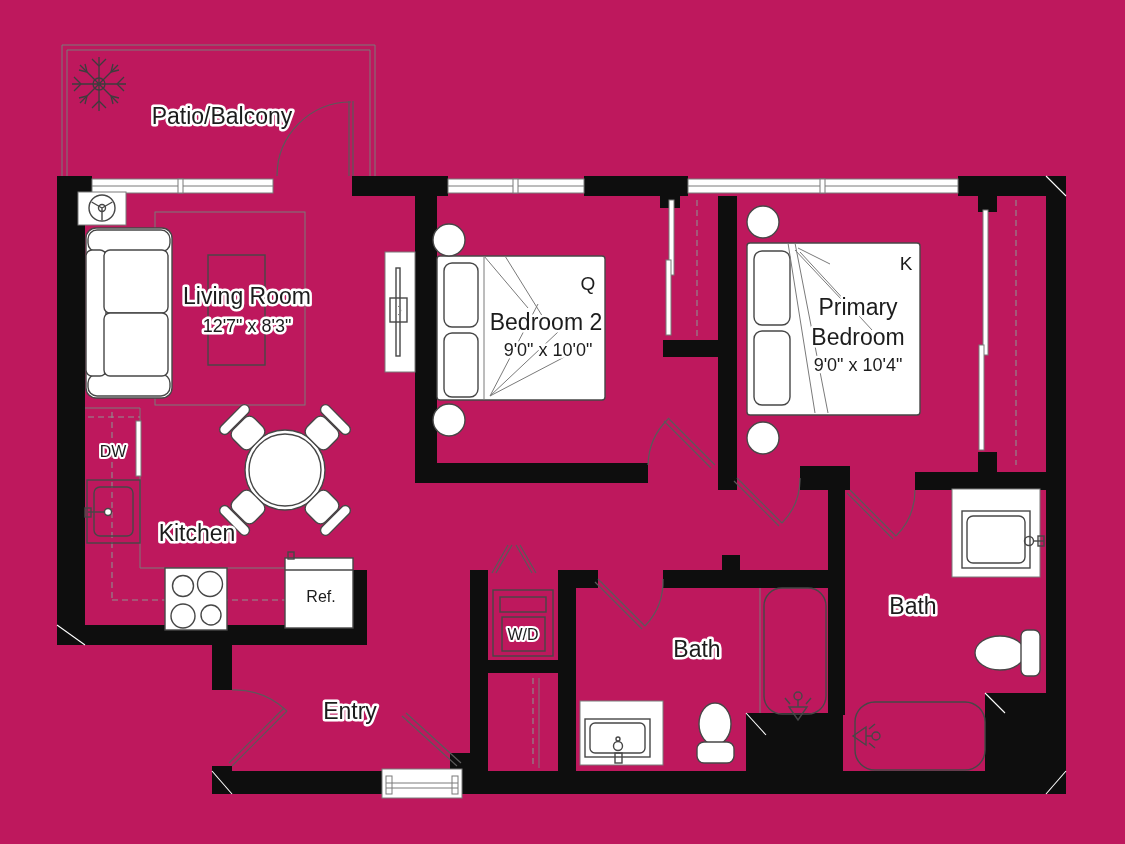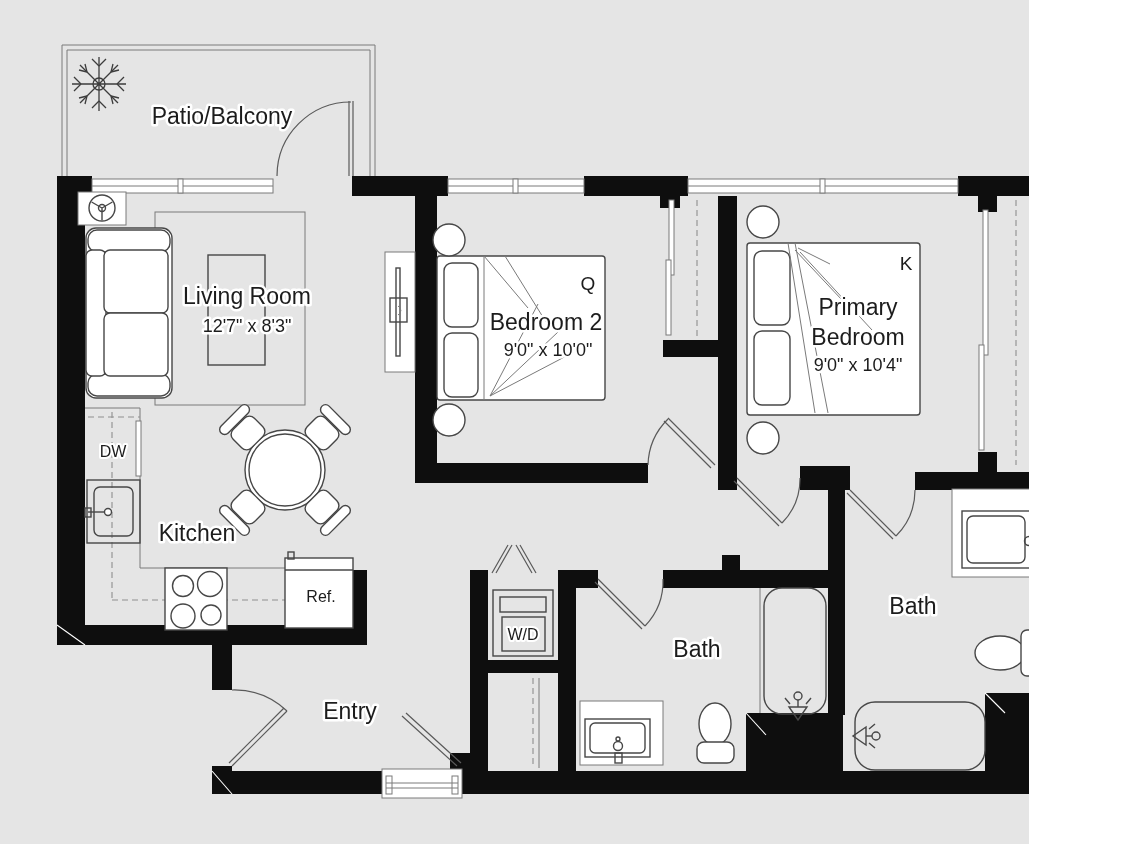--- a/index.html
+++ b/index.html
@@ -1,16 +1,16 @@
 <!DOCTYPE html>
 <html><head>
 <meta charset="utf-8">
 <style>
   html,body{margin:0;padding:0;background:#ffffff;}
-  .stage{position:relative;width:1029px;height:844px;background:#e5e5e5;overflow:hidden;}
+  .stage{position:relative;width:1125px;height:844px;background:#be185d;overflow:hidden;}
   svg{display:block;}
   .w{fill:#0e0e0e;}
   .f{fill:#ffffff;stroke:#474747;stroke-width:1.4;}
   .f2{fill:none;stroke:#474747;stroke-width:1.4;}
   .thin{fill:none;stroke:#7a7a7a;stroke-width:1;}
   .thin2{fill:#ffffff;stroke:#7a7a7a;stroke-width:1;}
   .dash{fill:none;stroke:#8f8f8f;stroke-width:1.1;stroke-dasharray:6 4;}
   .door{fill:none;stroke:#5a5a5a;stroke-width:1.2;}
   .miter{stroke:#ffffff;stroke-width:1.1;}
   .lbl{font:23px "Liberation Sans",sans-serif;fill:#1c1c1c;text-anchor:middle;

